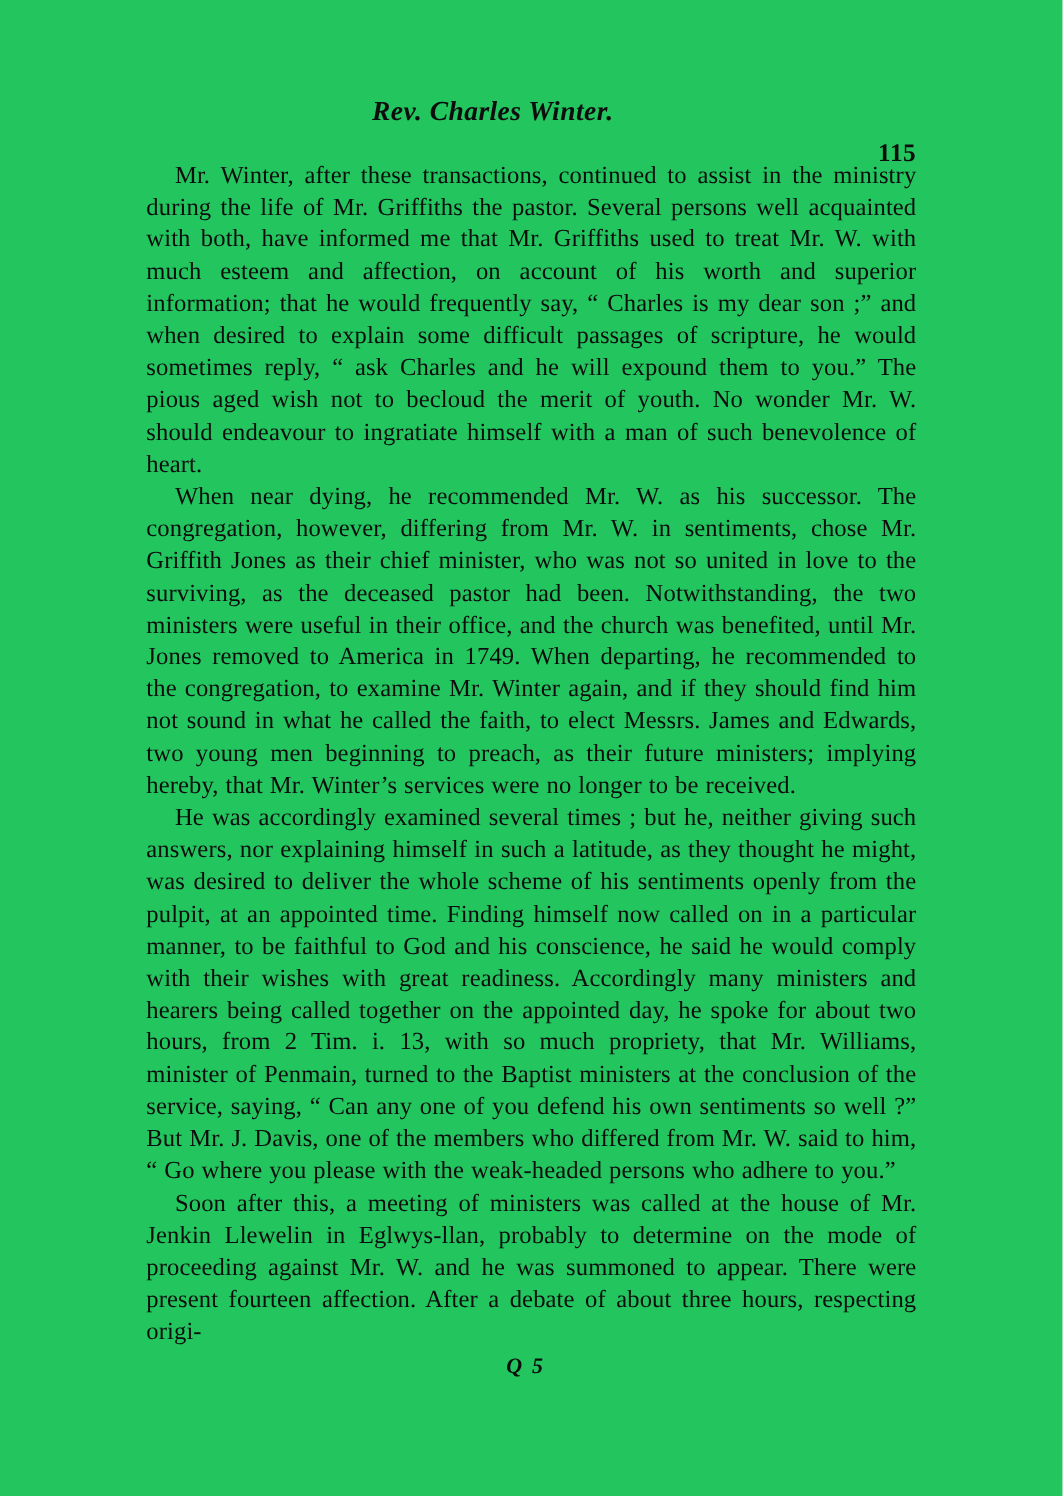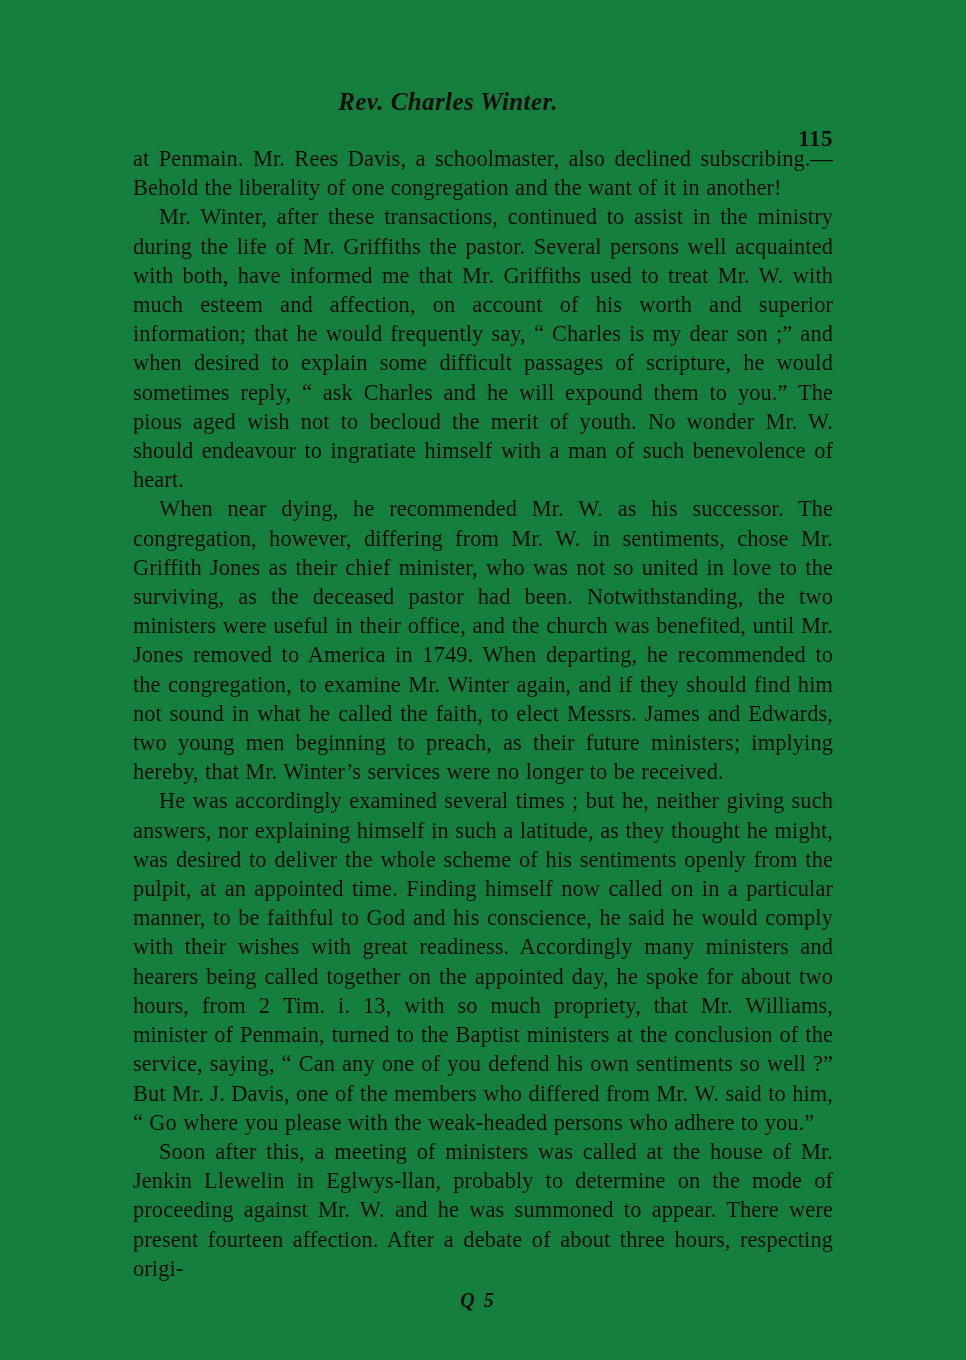--- a/index.html
+++ b/index.html
@@ -12,21 +12,21 @@
     height: 1360px;
     font-family: "Liberation Serif", "DejaVu Serif", serif;
     color: #0d0d0d;
     position: relative;
     overflow: hidden;
   }
 
   .page {
     position: absolute;
     inset: 0;
-    background: #15803d;
+    background: #22c55e;
   }
 
   
   .scan-grain {
     position: absolute;
     inset: 0;
     pointer-events: none;
     opacity: .5;
     background-image:
       radial-gradient(circle at 12% 18%, rgba(120,115,105,.10) 0 1.2px, transparent 1.4px),
@@ -114,21 +114,20 @@
   <div class="scan-grain"></div>
 
   <div class="content">
 
     <div class="running-head">
       <div class="head-title">Rev. Charles Winter.</div>
       <div class="head-folio">115</div>
     </div>
 
     <div class="body-text">
-      <p class="para">at Penmain.  Mr. Rees Davis, a schoolmaster, also declined subscribing.—Behold the liberality of one congregation and the want of it in another!</p>
       <p class="para indent">Mr. Winter, after these transactions, continued to assist in the ministry during the life of Mr. Griffiths the pastor.  Several persons well acquainted with both, have informed me that Mr. Griffiths used to treat Mr. W. with much esteem and affection, on account of his worth and superior information; that he would frequently say, “ Charles is my dear son ;” and when desired to explain some difficult passages of scripture, he would sometimes reply, “ ask Charles and he will expound them to you.”  The pious aged wish not to becloud the merit of youth.  No wonder Mr. W. should endeavour to ingratiate himself with a man of such benevolence of heart.</p>
       <p class="para indent">When near dying, he recommended Mr. W. as his successor.  The congregation, however, differing from Mr. W. in sentiments, chose Mr. Griffith Jones as their chief minister, who was not so united in love to the surviving, as the deceased pastor had been.  Notwithstanding, the two ministers were useful in their office, and the church was benefited, until Mr. Jones removed to America in 1749.  When departing, he recommended to the congregation, to examine Mr. Winter again, and if they should find him not sound in what he called the faith, to elect Messrs. James and Edwards, two young men beginning to preach, as their future ministers; implying hereby, that Mr. Winter’s services were no longer to be received.</p>
       <p class="para indent">He was accordingly examined several times ; but he, neither giving such answers, nor explaining himself in such a latitude, as they thought he might, was desired to deliver the whole scheme of his sentiments openly from the pulpit, at an appointed time.  Finding himself now called on in a particular manner, to be faithful to God and his conscience, he said he would comply with their wishes with great readiness.  Accordingly many ministers and hearers being called together on the appointed day, he spoke for about two hours, from 2 Tim. i. 13, with so much propriety, that Mr. Williams, minister of Penmain, turned to the Baptist ministers at the conclusion of the service, saying, “ Can any one of you defend his own sentiments so well ?”  But Mr. J. Davis, one of the members who differed from Mr. W. said to him, “ Go where you please with the weak-headed persons who adhere to you.”</p>
       <p class="para indent">Soon after this, a meeting of ministers was called at the house of Mr. Jenkin Llewelin in Eglwys-llan, probably to determine on the mode of proceeding against Mr. W. and he was summoned to appear.  There were present fourteen affection.  After a debate of about three hours, respecting origi-</p>
     </div>
 
     <div class="signature">Q 5</div>
 
   </div>
 </div>

